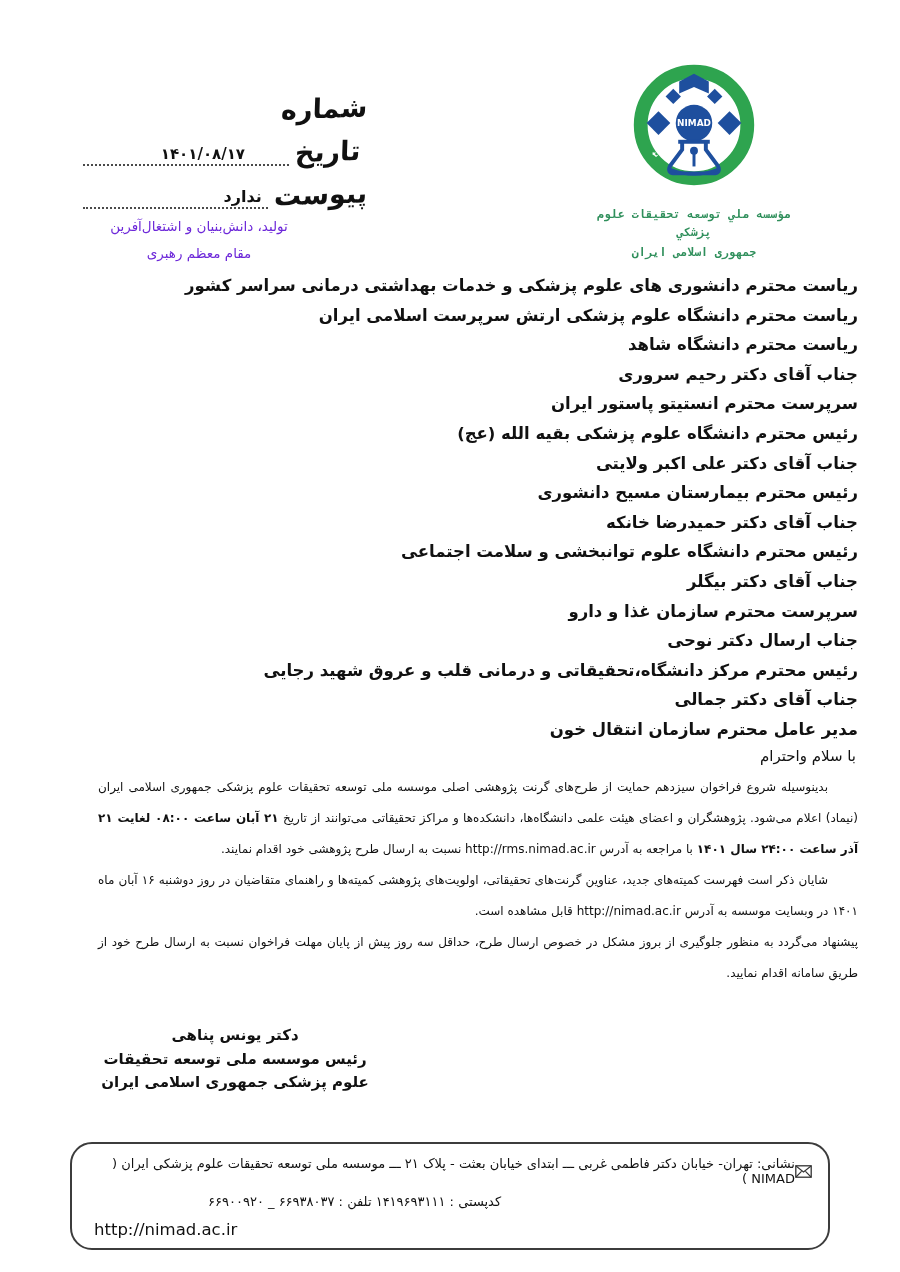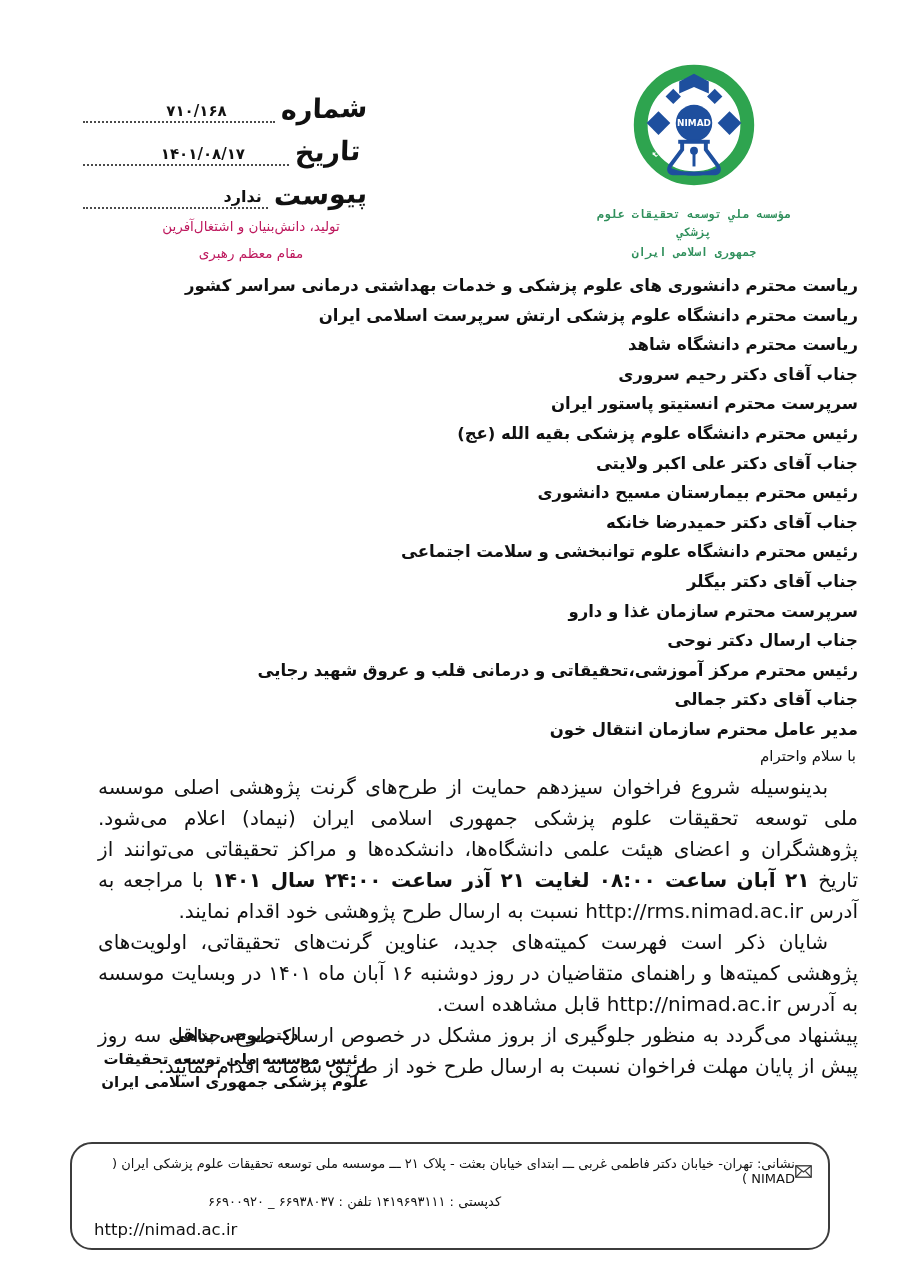--- a/index.html
+++ b/index.html
@@ -22,37 +22,37 @@
     transform:rotate(-2deg) skewX(-4deg);
     padding-left:6px;
   }
   .stamp-line{flex:1;position:relative;height:32px;border-bottom:2px dotted #4a4a4a;}
   .stamp-value{position:absolute;bottom:1px;font-size:15px;font-weight:bold;letter-spacing:.5px;}
   .stamp-value.v1{right:48px;}
   .stamp-value.v2{right:44px;}
   .stamp-value.v3{right:6px;font-size:16px;}
 
   .slogan{
-    position:absolute;top:213px;right:507px;width:284px;
-    text-align:center;font-size:13.5px;line-height:27px;color:#be185d;
+    position:absolute;top:213px;right:559px;width:284px;
+    text-align:center;font-size:13.5px;line-height:27px;color:#6d28d9;
   }
 
   
   .logo-block{position:absolute;top:50px;left:596px;width:196px;text-align:center;}
   .logo-caption{font-size:11.5px;font-weight:bold;line-height:18px;color:var(--caption,#2f8f5b);margin-top:2px;font-family:Liberation Mono, monospace;}
 
   
   .recipients{position:absolute;top:271px;right:42px;left:92px;text-align:right;}
   .recipient{font-weight:bold;font-size:16.5px;line-height:29.6px;white-space:nowrap;}
 
   
   .greeting{position:absolute;top:747px;right:44px;font-size:15px;text-align:right;}
   .body-text{
     position:absolute;top:772px;right:42px;left:90px;
-    font-size:20px;line-height:31px;text-align:justify;margin-left:8px;
+    font-size:12px;line-height:31px;text-align:justify;margin-left:8px;
   }
   .body-text p{margin:0;}
   .body-text p.indent{text-indent:30px;}
   .run-bold{font-weight:bold;}
   .run-ltr{direction:ltr;unicode-bidi:embed;}
 
   
   .signature{
     position:absolute;top:1024px;left:70px;width:330px;
     text-align:center;font-weight:bold;font-size:15px;line-height:23.5px;
@@ -70,23 +70,20 @@
   .env-icon{flex:0 0 auto;}
 </style>
 </head>
 <body>
 
 <div class="page">
 
   <div class="stamp">
     <div class="stamp-row">
       <span class="stamp-label">شماره</span>
-      <span class="stamp-line">
-        <span class="stamp-value v1">۷۱۰/۱۶۸</span>
-      </span>
     </div>
     <div class="stamp-row">
       <span class="stamp-label">تاریخ</span>
       <span class="stamp-line">
         <span class="stamp-value v2">۱۴۰۱/۰۸/۱۷</span>
       </span>
     </div>
     <div class="stamp-row">
       <span class="stamp-label">پیوست</span>
       <span class="stamp-line">
@@ -143,21 +140,21 @@
       <div class="recipient">جناب آقای دکتر رحیم سروری</div>
       <div class="recipient">سرپرست محترم انستیتو پاستور ایران</div>
       <div class="recipient">رئیس محترم دانشگاه علوم پزشکی بقیه الله (عج)</div>
       <div class="recipient">جناب آقای دکتر علی اکبر ولایتی</div>
       <div class="recipient">رئیس محترم بیمارستان مسیح دانشوری</div>
       <div class="recipient">جناب آقای دکتر حمیدرضا خانکه</div>
       <div class="recipient">رئیس محترم دانشگاه علوم توانبخشی و سلامت اجتماعی</div>
       <div class="recipient">جناب آقای دکتر بیگلر</div>
       <div class="recipient">سرپرست محترم سازمان غذا و دارو</div>
       <div class="recipient">جناب ارسال دکتر نوحی</div>
-      <div class="recipient">رئیس محترم مرکز آموزشی،تحقیقاتی و درمانی قلب و عروق شهید رجایی</div>
+      <div class="recipient">رئیس محترم مرکز دانشگاه،تحقیقاتی و درمانی قلب و عروق شهید رجایی</div>
       <div class="recipient">جناب آقای دکتر جمالی</div>
       <div class="recipient">مدیر عامل محترم سازمان انتقال خون</div>
     </div>
 
   <div class="greeting">با سلام واحترام</div>
 
   <div class="body-text">
       <p class="indent"><span>بدینوسیله شروع فراخوان سیزدهم حمایت از طرح‌های گرنت پژوهشی اصلی موسسه ملی توسعه تحقیقات علوم پزشکی جمهوری اسلامی ایران (نیماد) اعلام می‌شود. پژوهشگران و اعضای هیئت علمی دانشگاه‌ها، دانشکده‌ها و مراکز تحقیقاتی می‌توانند از تاریخ </span><span class="run-bold">۲۱ آبان ساعت ۰۸:۰۰ لغایت ۲۱ آذر ساعت ۲۴:۰۰ سال ۱۴۰۱</span><span> با مراجعه به آدرس </span><span class="run-ltr">http://rms.nimad.ac.ir</span><span> نسبت به ارسال طرح پژوهشی خود اقدام نمایند.</span></p>
       <p class="indent"><span>شایان ذکر است فهرست کمیته‌های جدید، عناوین گرنت‌های تحقیقاتی، اولویت‌های پژوهشی کمیته‌ها و راهنمای متقاضیان در روز دوشنبه ۱۶ آبان ماه ۱۴۰۱ در وبسایت موسسه به آدرس </span><span class="run-ltr">http://nimad.ac.ir</span><span> قابل مشاهده است.</span></p>
       <p><span>پیشنهاد می‌گردد به منظور جلوگیری از بروز مشکل در خصوص ارسال طرح، حداقل سه روز پیش از پایان مهلت فراخوان نسبت به ارسال طرح خود از طریق سامانه اقدام نمایید.</span></p>

